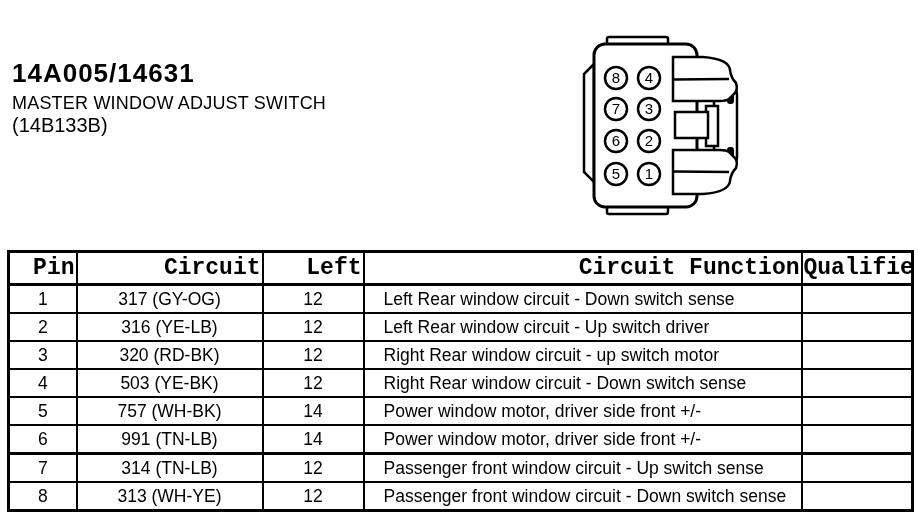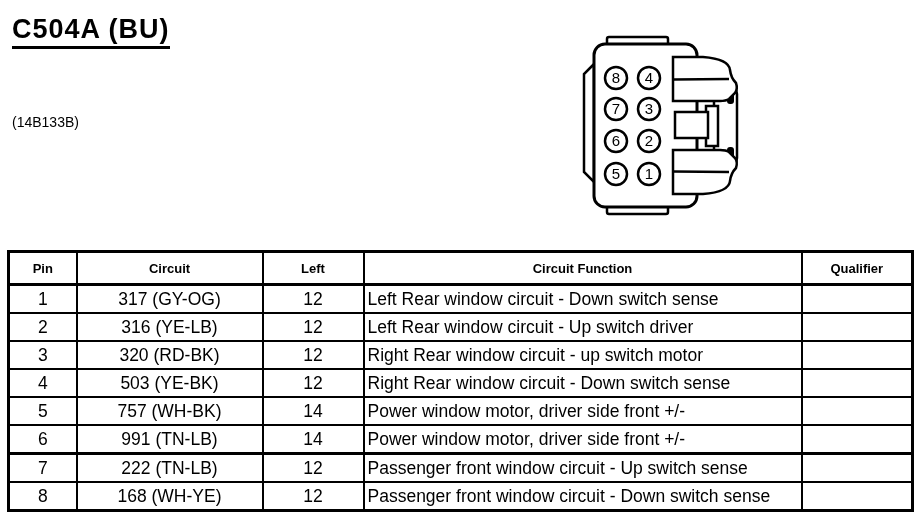--- a/index.html
+++ b/index.html
@@ -43,21 +43,21 @@
     position: absolute;
     left: 12px;
     top: 93px;
     font-size: 18px;
     letter-spacing: 0.2px;
   }
   .hdr-component-code {
     position: absolute;
     left: 12px;
     top: 114px;
-    font-size: 14px;
+    font-size: 20px;
     text-align: right;
   }
 
   
   .connector-svg {
     position: absolute;
     left: 570px;
     top: 28px;
     width: 380px;
     height: 200px;
@@ -83,50 +83,52 @@
     table-layout: fixed;
     border: 3px solid #000;
   }
   .pin-table th, .pin-table td {
     border: 2px solid #000;
     overflow: hidden;
     white-space: nowrap;
   }
   .pin-table th {
     height: 28px;
-    font-size: 13px;
+    font-size: 23px;
     font-weight: bold;
-    text-align: center;
+    text-align: right;
     border-bottom-width: 3px;
+    font-family: Liberation Mono, monospace;
   }
   .pin-table td {
     height: 26px;
     font-size: 17.5px;
     text-align: center;
     padding: 0;
   }
   .pin-table td.fn {
     text-align: left;
-    padding-left: 3px;
+    padding-left: 19px;
   }
   .pin-table tr.thick-top td {
     border-top-width: 3px;
   }
   .col-pin   { width: 68px; }
   .col-circ  { width: 186px; }
   .col-gauge { width: 101px; }
   .col-fn    { width: 438px; }
   .col-qual  { width: 111px; }
 </style>
 </head>
 <body>
 
 <div class="page">
 
-  <div class="hdr-connector-id">C504A (BU)</div>
+  <div class="hdr-part-number">14A005/14631</div>
+  <div class="hdr-component-name">MASTER WINDOW ADJUST SWITCH</div>
   <div class="hdr-component-code">(14B133B)</div>
 
   <svg class="connector-svg" viewBox="570 28 380 200" xmlns="http://www.w3.org/2000/svg">
 
     <path class="ln" d="M594,64 L584,74 L584,172 L594,182 Z"></path>
 
     <rect class="ln" x="607" y="37" width="61" height="10" rx="2"></rect>
     <rect class="ln" x="607" y="204" width="61" height="10" rx="2"></rect>
 
     <rect class="ln body" x="594" y="44" width="103" height="163" rx="11"></rect>
@@ -217,28 +219,28 @@
       </tr>
       <tr>
         <td>6</td>
         <td>991 (TN-LB)</td>
         <td>14</td>
         <td class="fn">Power window motor, driver side front +/-</td>
         <td></td>
       </tr>
       <tr class="thick-top">
         <td>7</td>
-        <td>222 (TN-LB)</td>
+        <td>314 (TN-LB)</td>
         <td>12</td>
         <td class="fn">Passenger front window circuit - Up switch sense</td>
         <td></td>
       </tr>
       <tr>
         <td>8</td>
-        <td>168 (WH-YE)</td>
+        <td>313 (WH-YE)</td>
         <td>12</td>
         <td class="fn">Passenger front window circuit - Down switch sense</td>
         <td></td>
       </tr>
     </tbody>
   </table>
 
 </div>
 
 </body></html>

